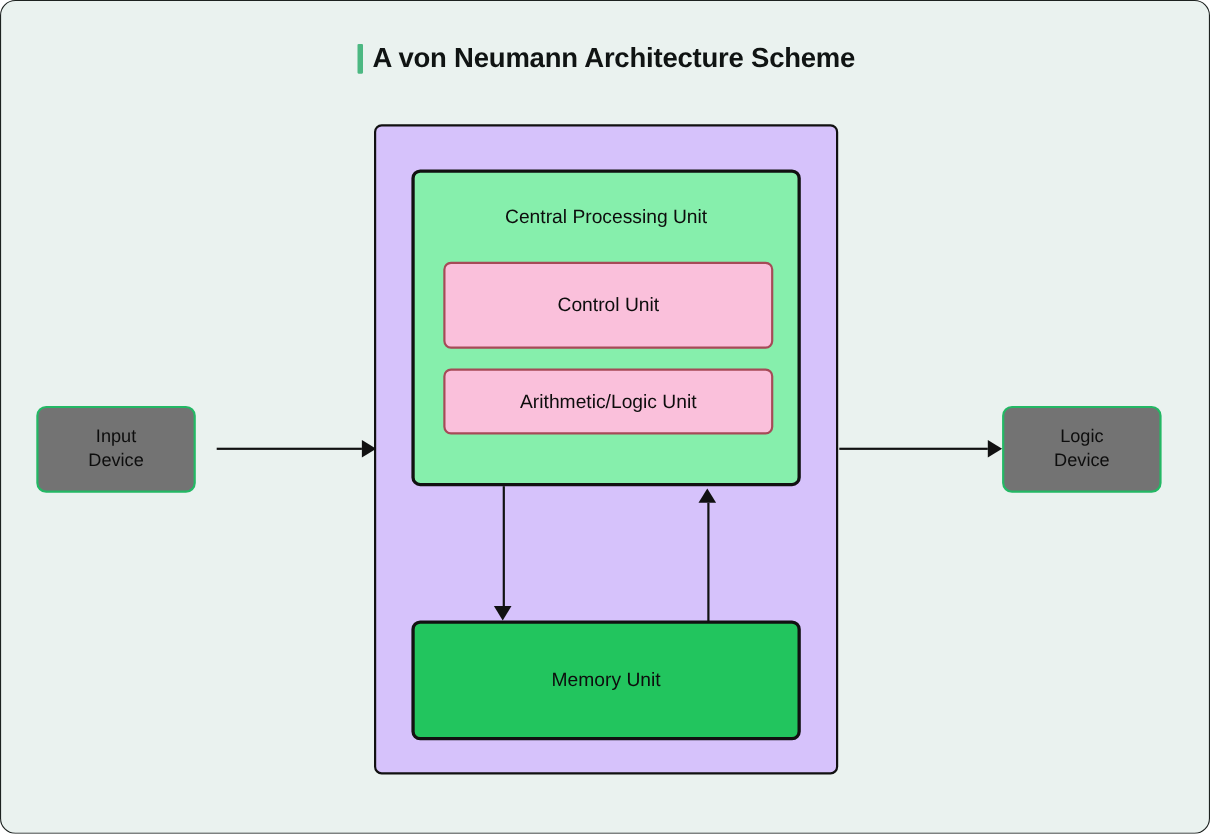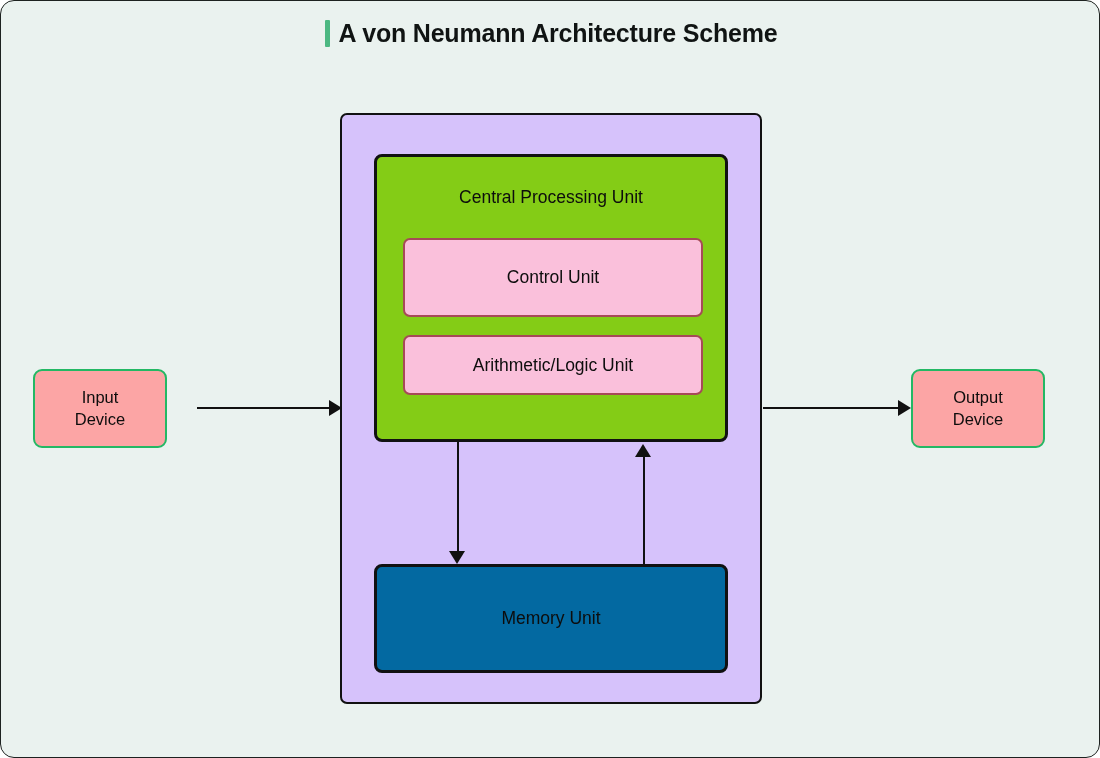--- a/index.html
+++ b/index.html
@@ -18,21 +18,21 @@
     border: 1.5px solid #1d2220;
     border-radius: 14px;
     box-sizing: border-box;
     overflow: hidden;
   }
 
   
   #title-row {
     position: absolute;
     left: 0;
-    top: 12px;
+    top: 32px;
     width: 1100px;
     height: 40px;
     display: flex;
     align-items: center;
     justify-content: center;
   }
   #title-accent {
     width: 5px;
     height: 27px;
     background: #4cb882;
@@ -66,21 +66,21 @@
     background: #d6c2fb;
     border: 2.5px solid #111111;
     border-radius: 7px;
   }
 
   #cpu-box {
     left: 373px;
     top: 153px;
     width: 354px;
     height: 288px;
-    background: #84cc16;
+    background: #86efac;
     border: 3px solid #111111;
     border-radius: 8px;
     display: block;
   }
   #cpu-label {
     position: absolute;
     left: 0;
     top: 30px;
     width: 100%;
     text-align: center;
@@ -104,33 +104,33 @@
     text-align: right;
   }
   #control-unit { top: 81px; height: 79px; }
   #alu-unit     { top: 178px; height: 60px; }
 
   #memory-box {
     left: 373px;
     top: 563px;
     width: 354px;
     height: 109px;
-    background: #0369a1;
+    background: #22c55e;
     border: 3px solid #111111;
     border-radius: 8px;
     font-size: 17.5px;
   }
 
   .device-box {
-    background: #fca5a5;
+    background: #737373;
     border: 2.5px solid #23b864;
     border-radius: 9px;
     font-size: 16.5px;
     line-height: 1.32;
-    width: 134px;
+    width: 145px;
     height: 79px;
     top: 368px;
   }
   #input-device  { left: 32px; }
   #output-device { left: 910px; }
 
   
   .h-line {
     position: absolute;
     height: 0;
@@ -200,21 +200,21 @@
 
   <div class="box device-box" id="input-device">
     <div>
       <div>Input</div>
       <div>Device</div>
     </div>
   </div>
 
   <div class="box device-box" id="output-device">
     <div>
-      <div>Output</div>
+      <div>Logic</div>
       <div>Device</div>
     </div>
   </div>
 
   <div class="h-line" id="arrow-in-line"></div>
   <div class="arrow-head arrow-right" id="arrow-in-head"></div>
 
   <div class="h-line" id="arrow-out-line"></div>
   <div class="arrow-head arrow-right" id="arrow-out-head"></div>
 

